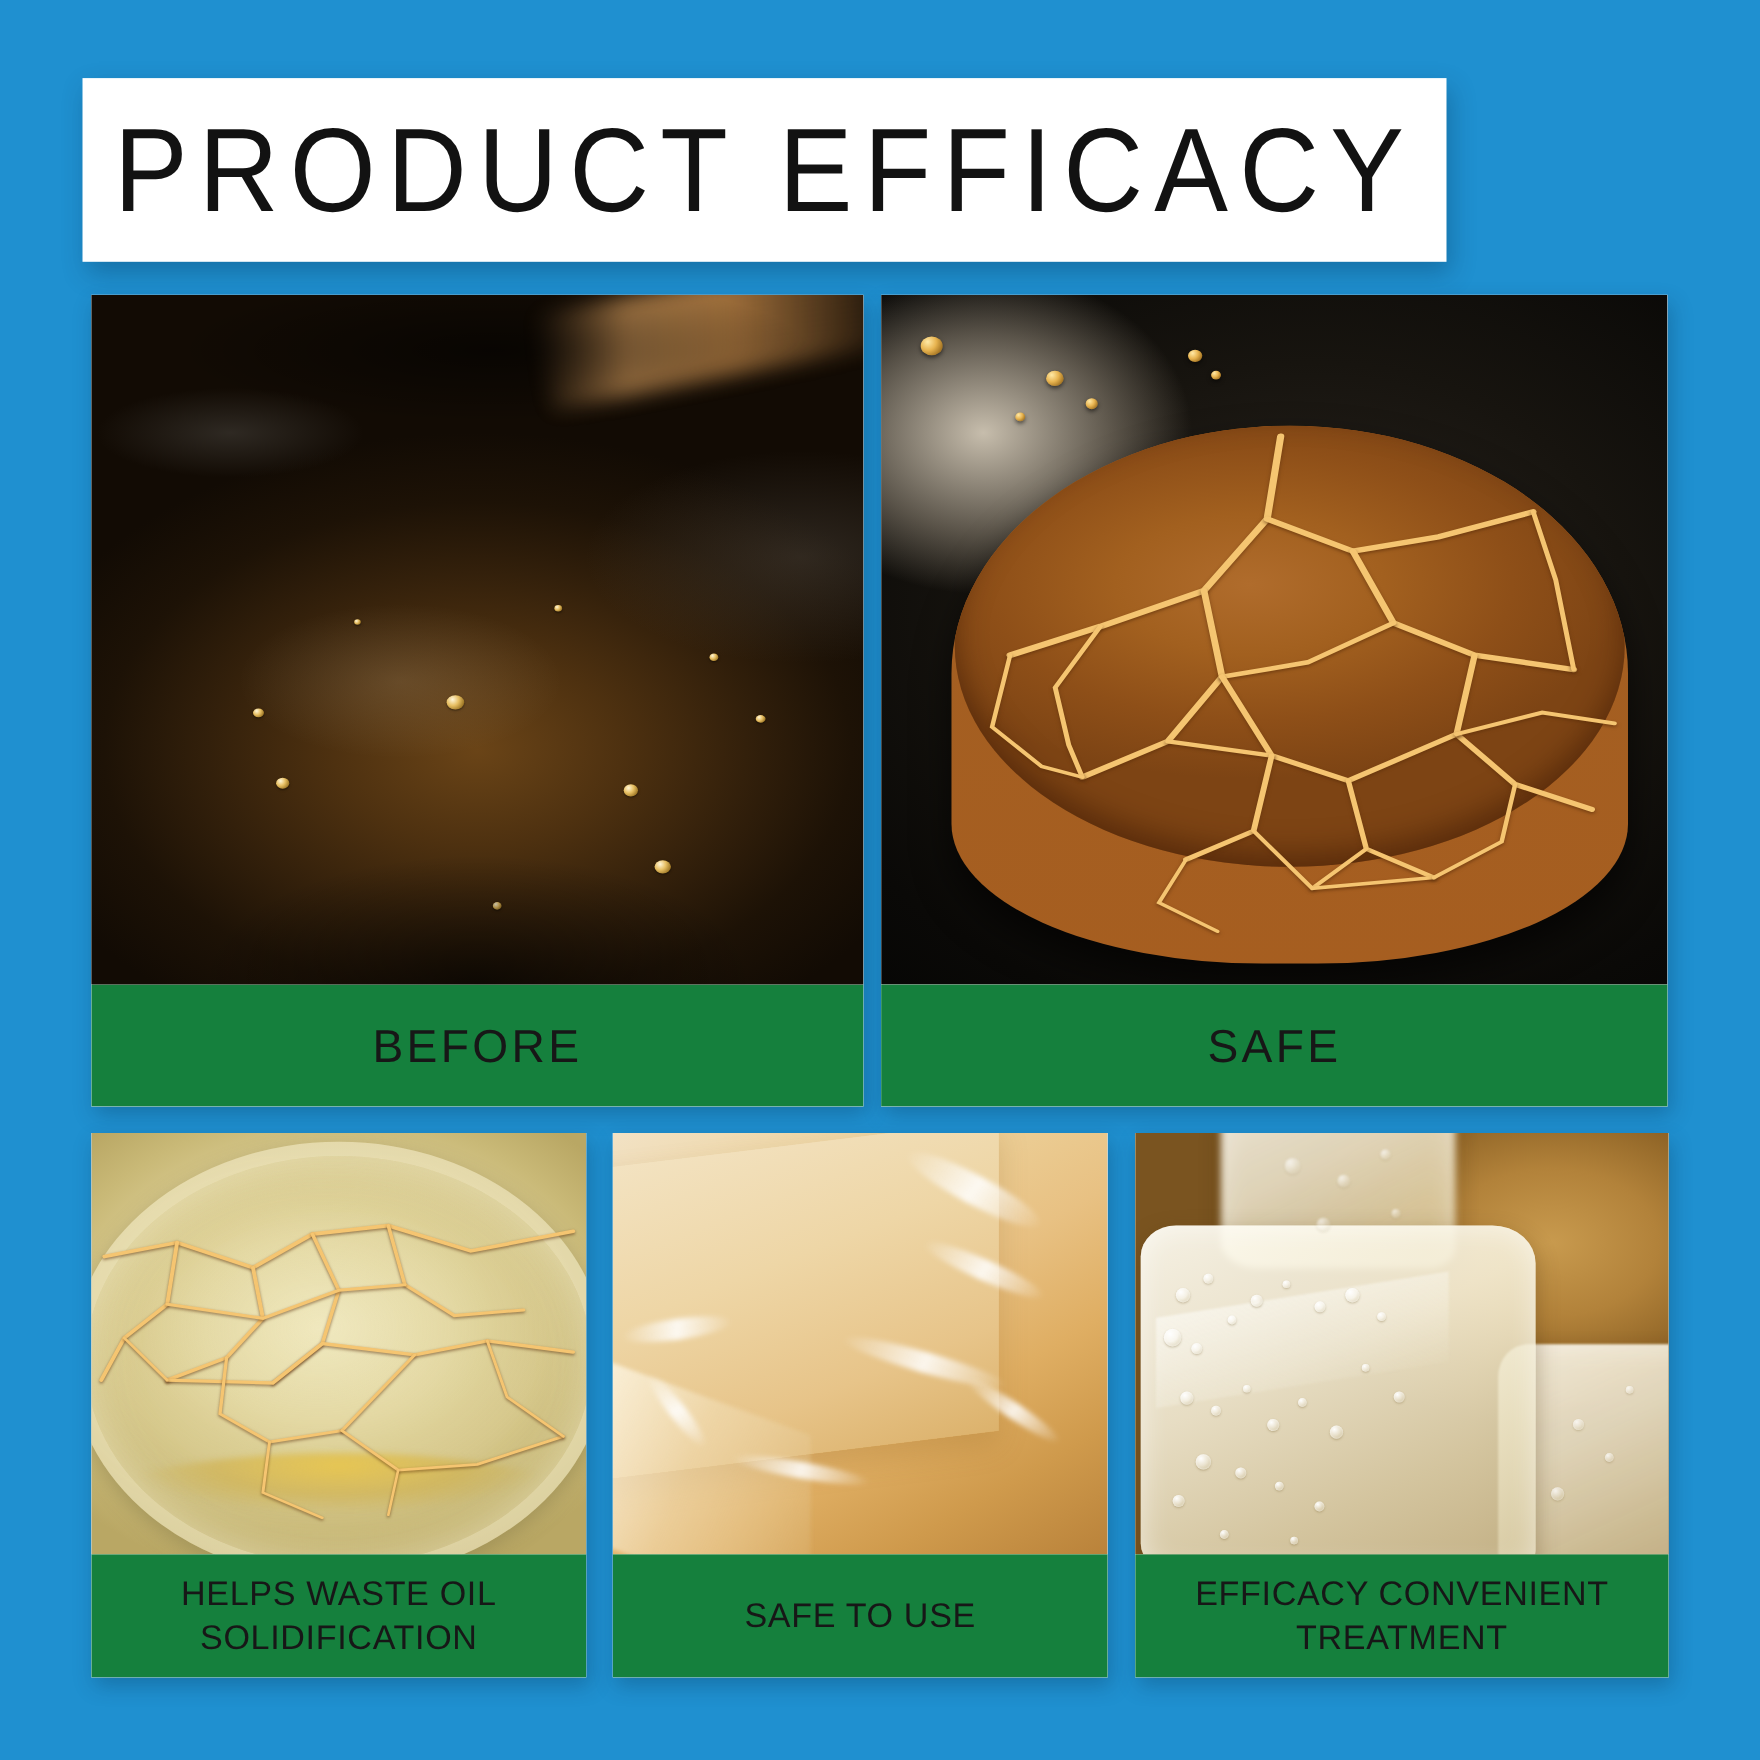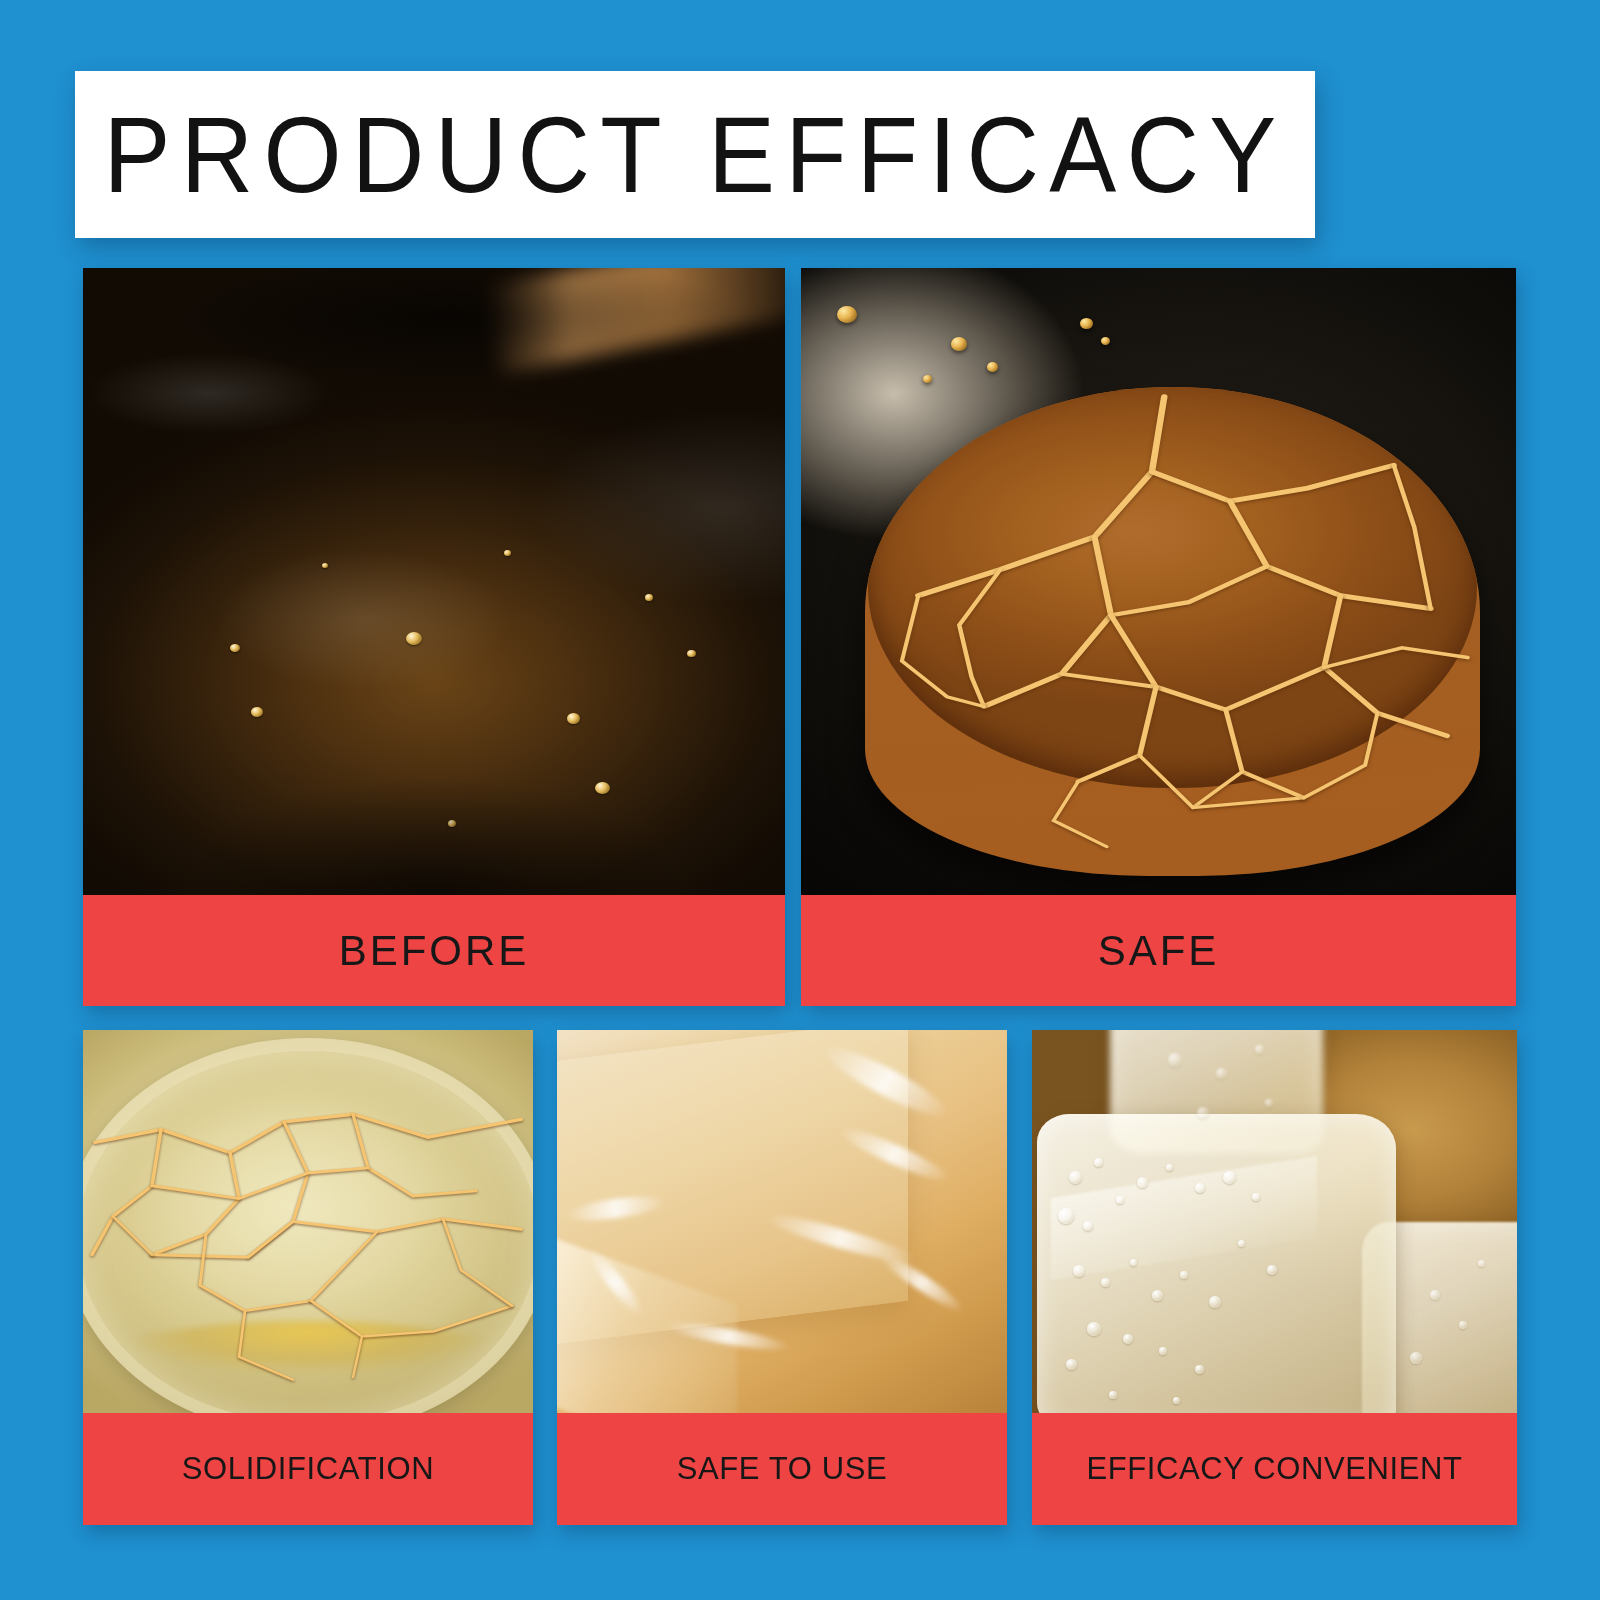--- a/index.html
+++ b/index.html
@@ -48,21 +48,21 @@
     box-shadow: 3px 8px 18px rgba(0, 40, 70, 0.28);
     overflow: hidden;
   }
   .photo {
     position: relative;
     width: 100%;
     overflow: hidden;
   }
   .caption {
     width: 100%;
-    background: #ef4444;
+    background: #15803d;
     display: flex;
     align-items: center;
     justify-content: center;
     text-align: center;
     color: #171717;
     padding: 0 10px;
   }
 
   
   #card-before { left: 83px;  top: 268px; width: 702px; height: 738px; }
@@ -378,20 +378,21 @@
         <polyline points="152,212 186,240 234,236 286,216" stroke="#fdf6d4" stroke-width="2.0"></polyline>
         <polyline points="20,146 46,176" stroke="#fdf6d4" stroke-width="1.8"></polyline>
         <polyline points="240,148 252,188 286,216" stroke="#fdf6d4" stroke-width="1.8"></polyline>
         <polyline points="108,220 104,256 140,274" stroke="#fdf6d4" stroke-width="1.8"></polyline>
         <polyline points="186,240 180,272" stroke="#fdf6d4" stroke-width="1.6"></polyline>
       </svg>
     </div>
   </div>
   <div class="caption">
     <div>
+      <div>HELPS WASTE OIL</div>
       <div>SOLIDIFICATION</div>
     </div>
   </div>
 </div>
 
 <div class="card" id="card-safe">
   <div class="photo">
     <div class="img-gel-block">
       <div class="block-face"></div>
       <div class="block-edge"></div>
@@ -451,15 +452,16 @@
       <span class="bub" style="left:48%;top:18%;width:8px;height:8px;opacity:.65;filter:blur(1.2px);"></span>
       <span class="bub" style="left:82%;top:68%;width:10px;height:10px;opacity:.8;"></span>
       <span class="bub" style="left:88%;top:76%;width:8px;height:8px;opacity:.8;"></span>
       <span class="bub" style="left:78%;top:84%;width:12px;height:12px;opacity:.8;"></span>
       <span class="bub" style="left:92%;top:60%;width:7px;height:7px;opacity:.8;"></span>
     </div>
   </div>
   <div class="caption">
     <div>
       <div>EFFICACY CONVENIENT</div>
+      <div>TREATMENT</div>
     </div>
   </div>
 </div>
 
 </body></html>

